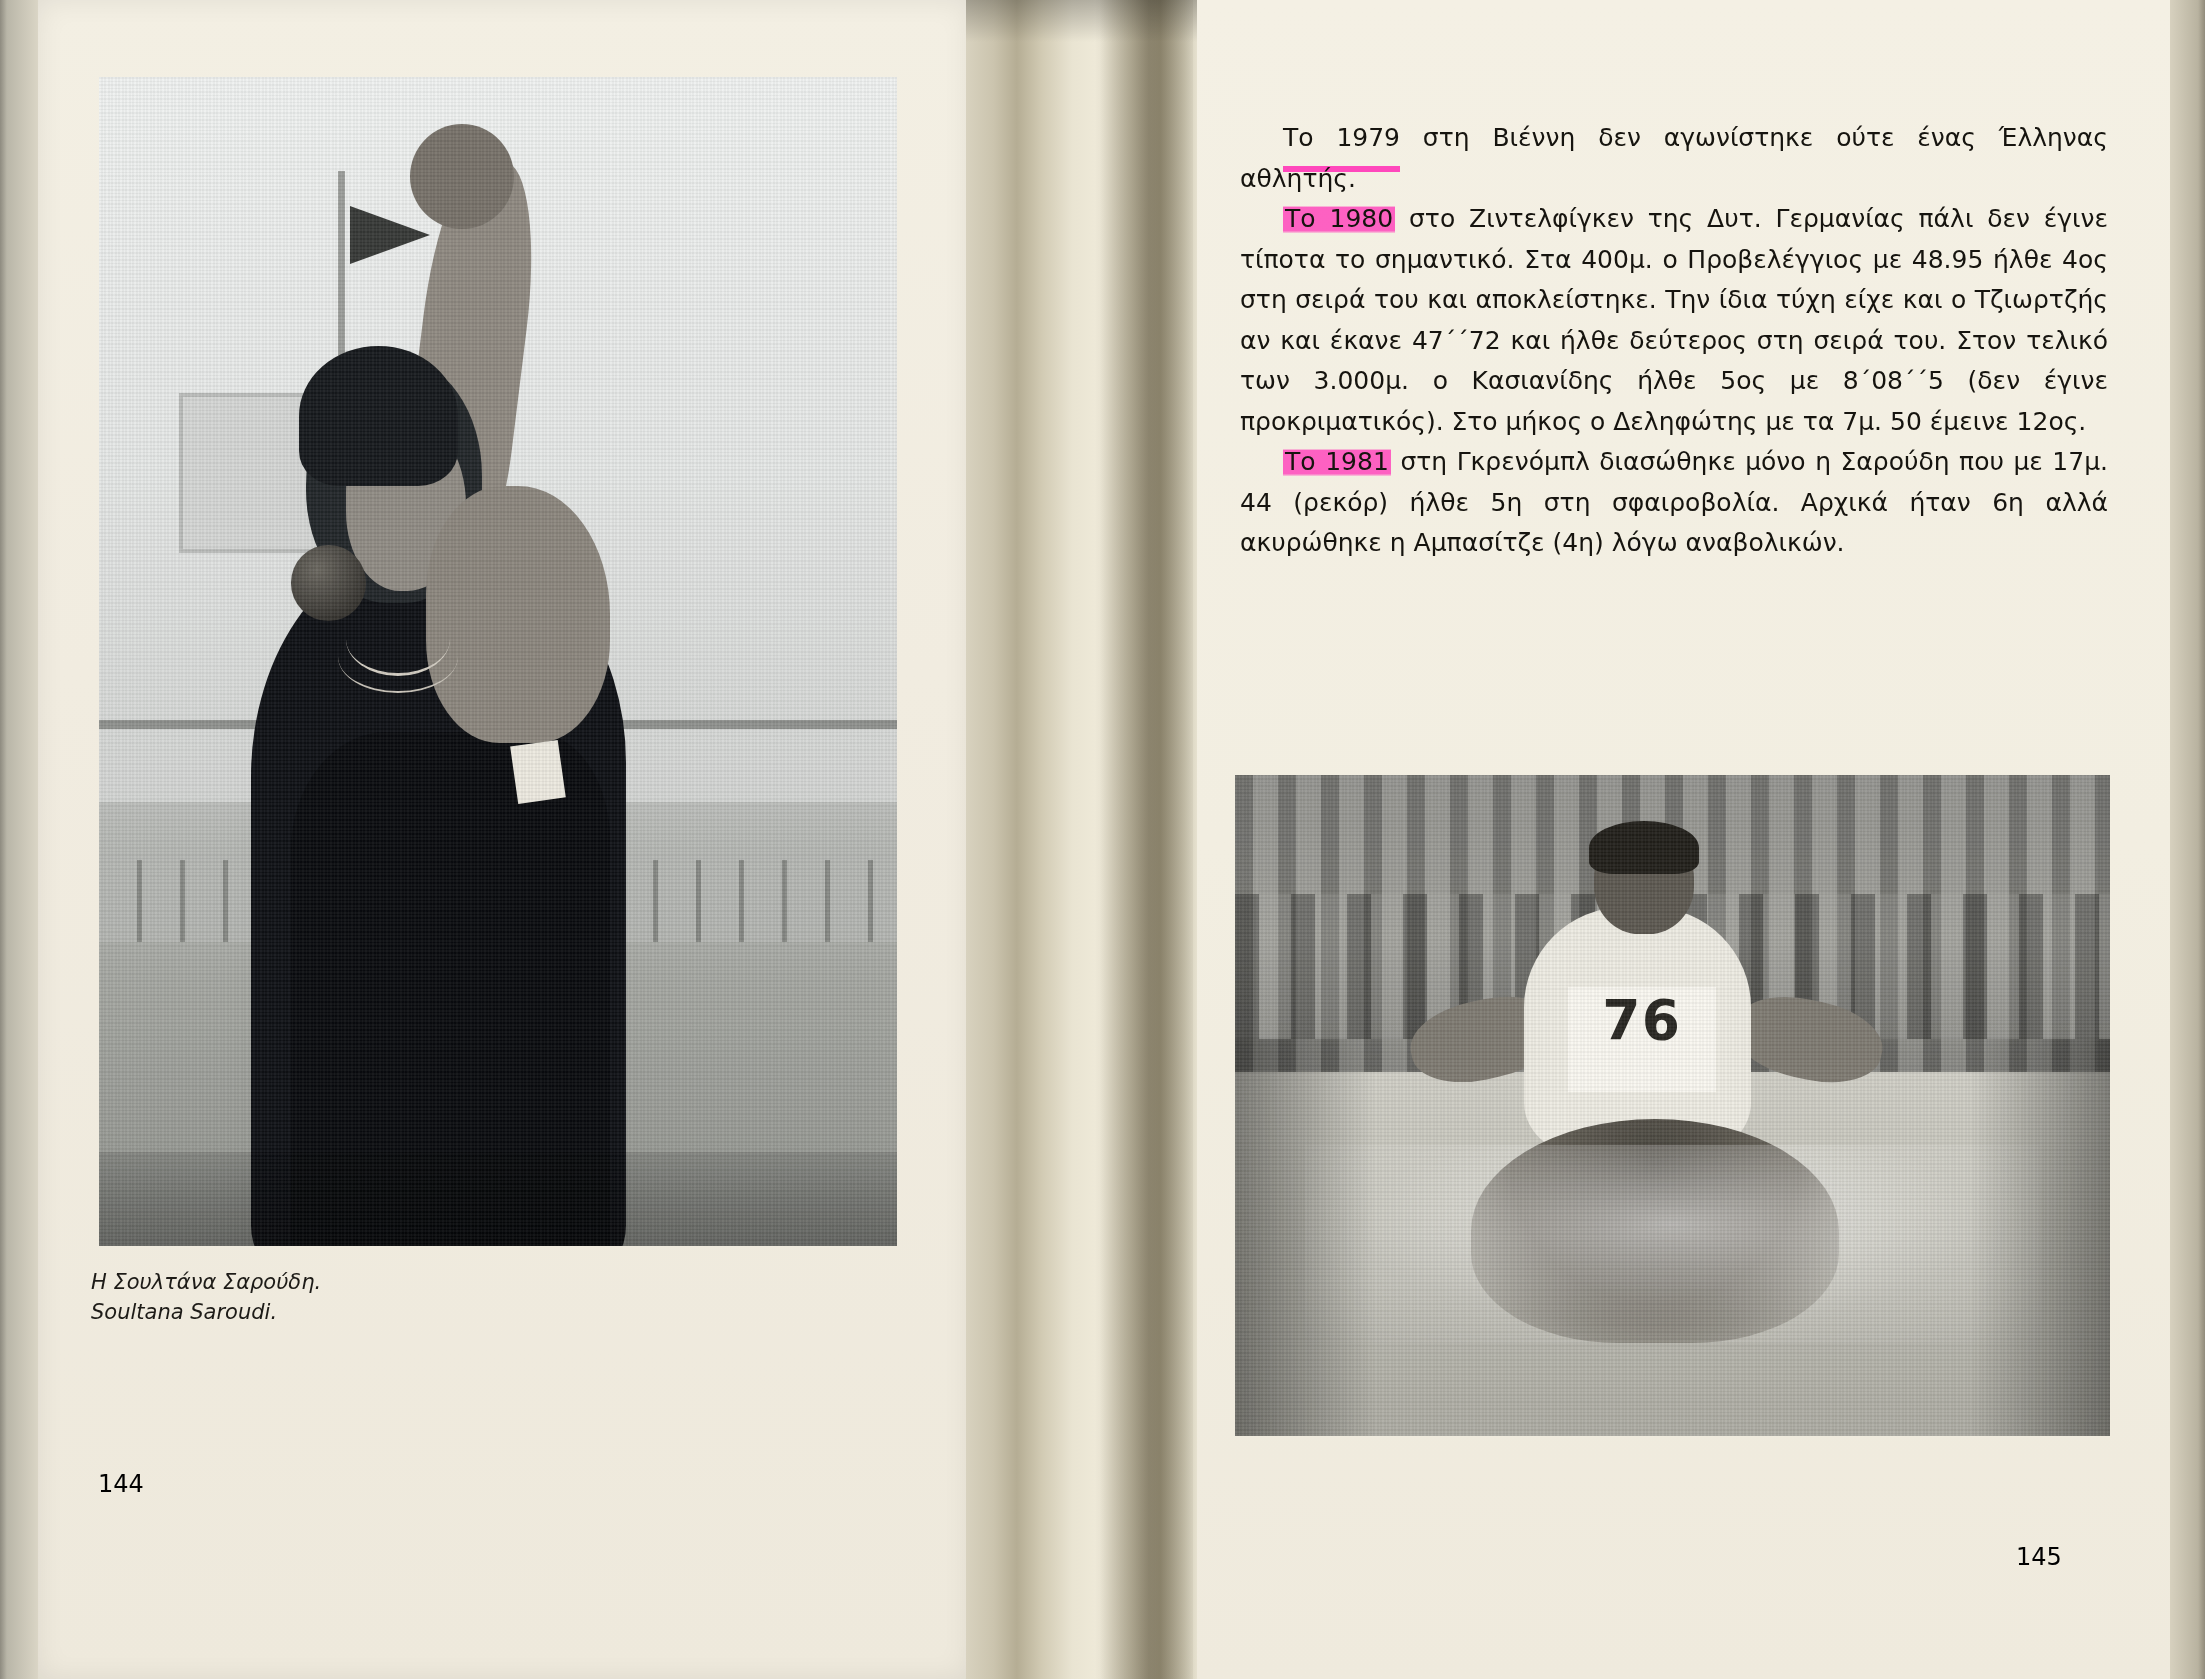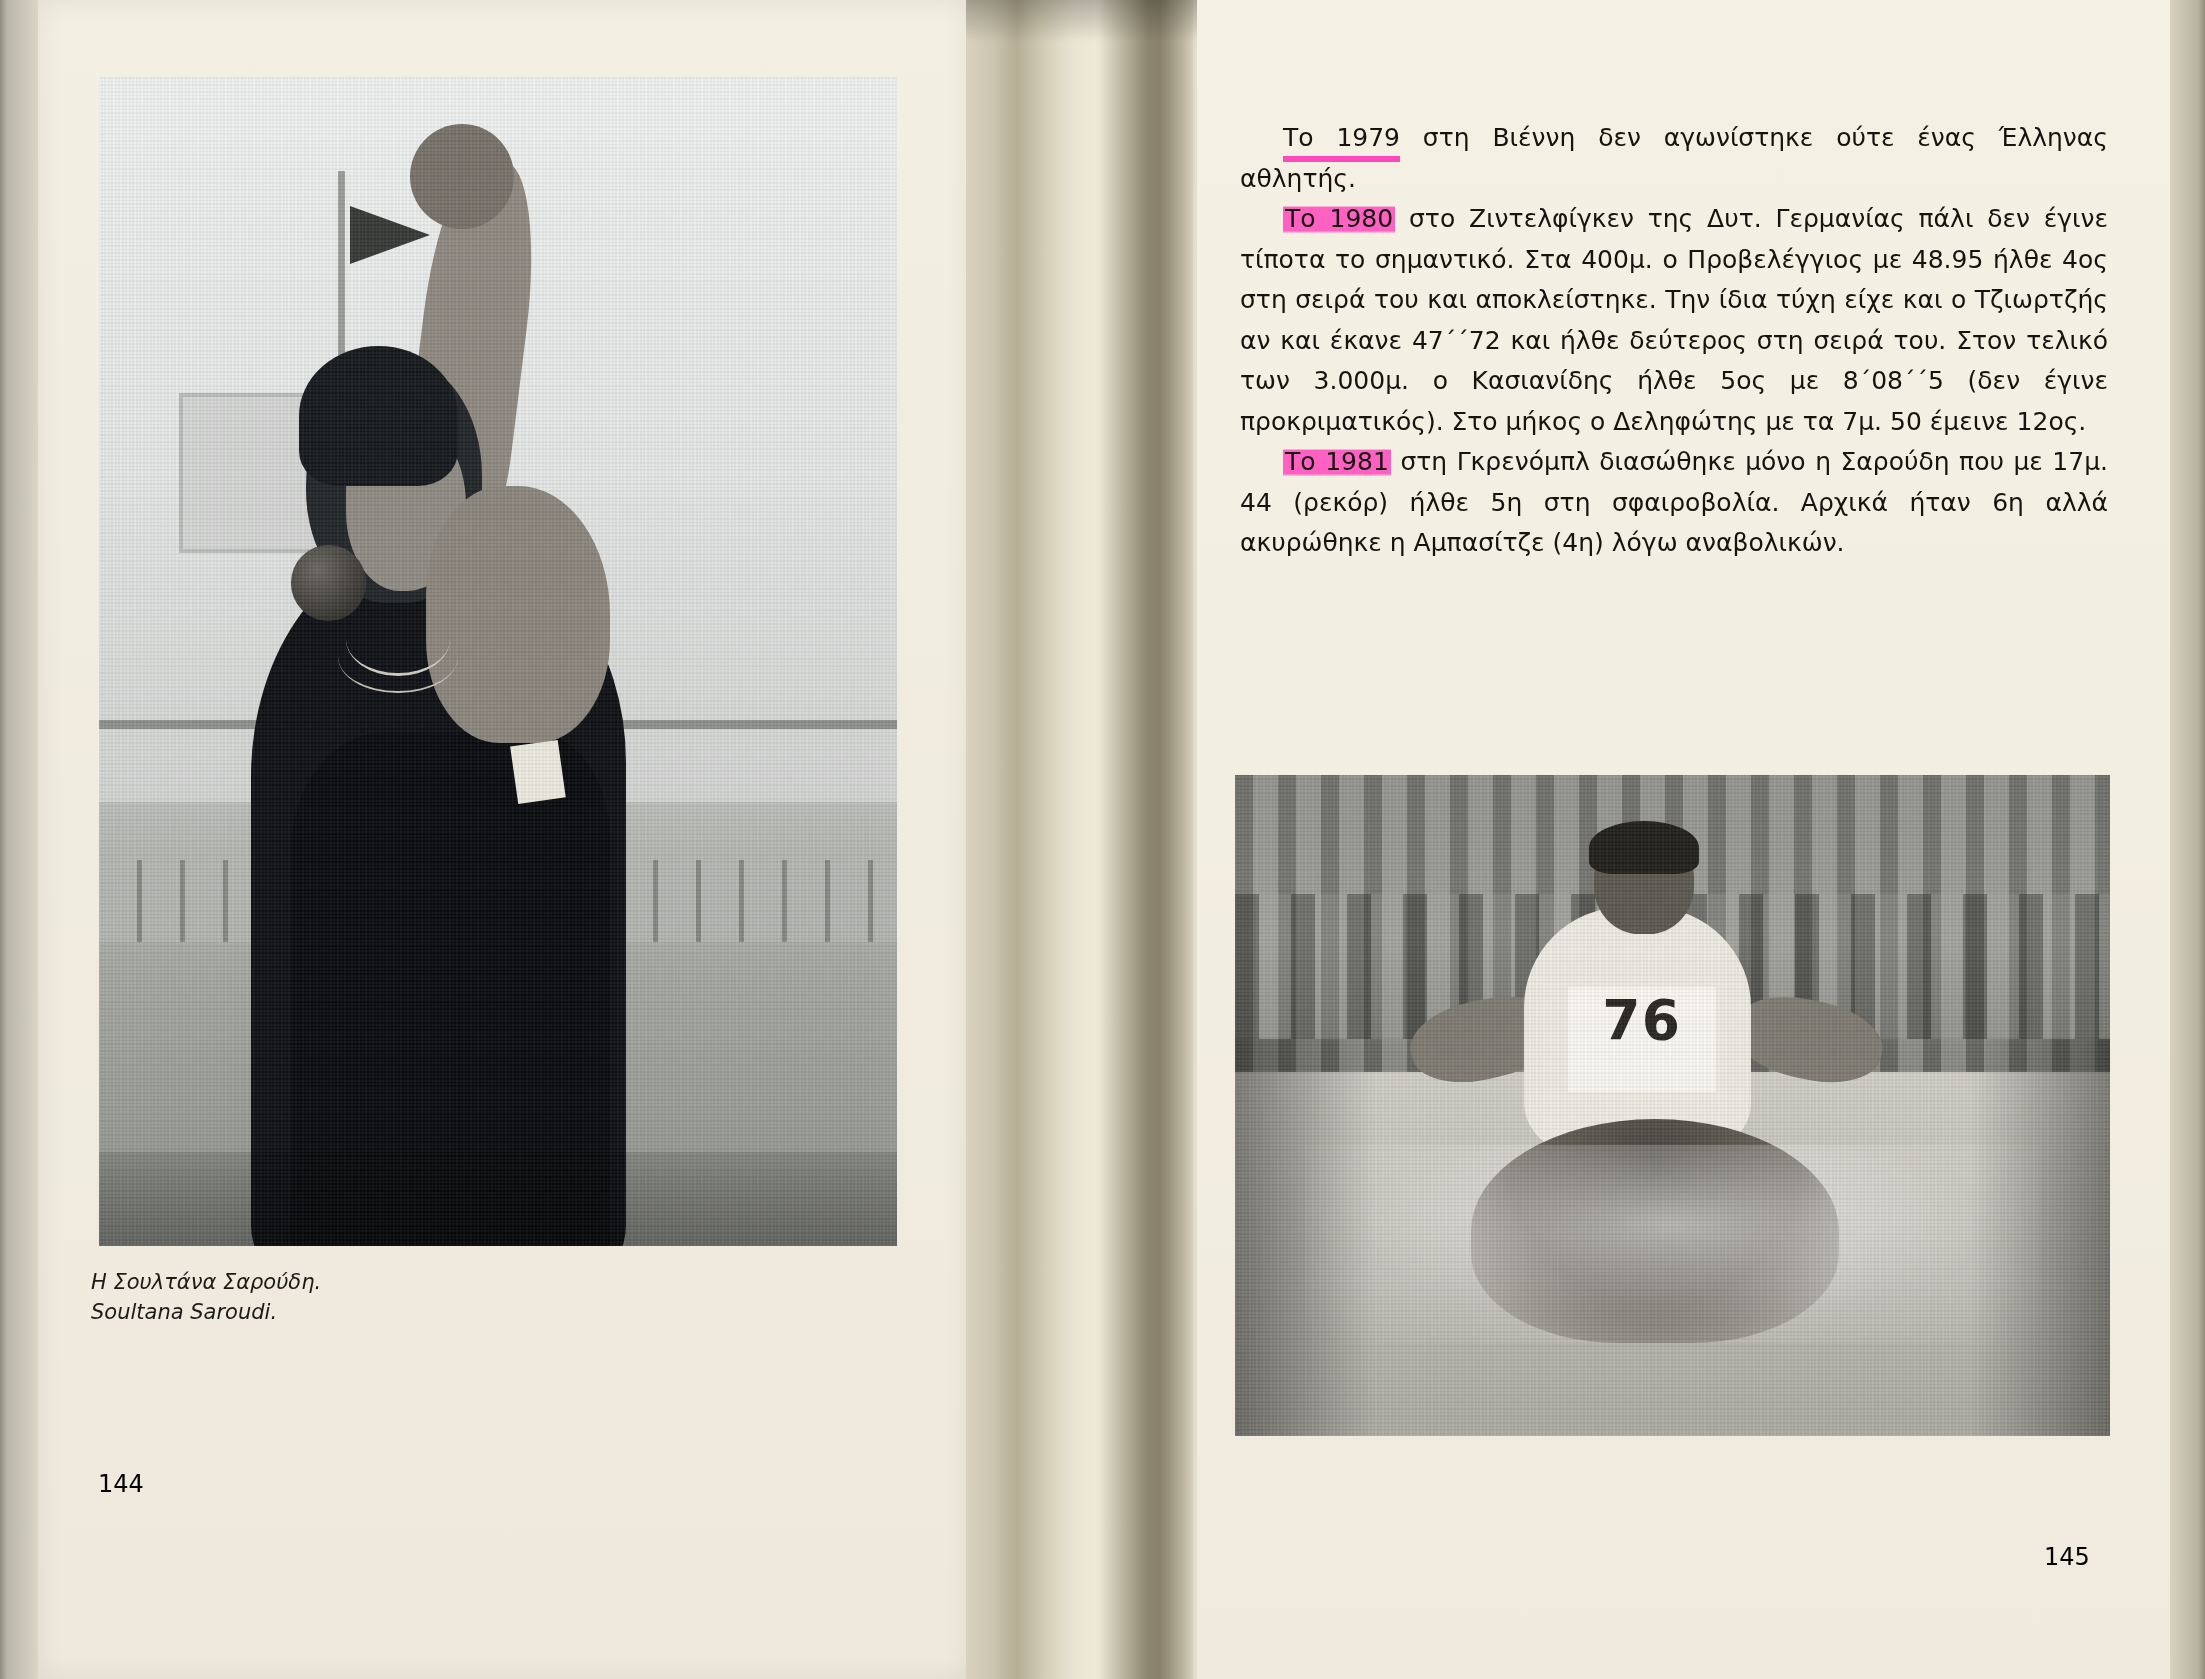--- a/index.html
+++ b/index.html
@@ -303,21 +303,21 @@
     margin: 0 0 0 0;
     text-indent: 43px;
   }
   .hl-pink {
     background: linear-gradient(180deg, rgba(255,77,190,0.0) 6%, rgba(255,72,188,0.85) 12%, rgba(255,72,188,0.85) 92%, rgba(255,72,188,0.2) 100%);
     padding: 0 2.1px;
     box-decoration-break: clone;
   }
   .hl-underline {
     border-bottom: 6.3px solid #ff48bc;
-    padding-bottom: 4px;
+    padding-bottom: 14px;
   }
 </style>
 </head>
 <body>
 
 <div id="page">
 
   <div class="book-bg"></div>
   <div class="page-left-sheet"></div>
   <div class="page-right-sheet"></div>
@@ -390,16 +390,16 @@
     <div class="lj-bib"></div>
     <div class="lj-bibnum">76</div>
     <div class="lj-legs"></div>
     <div class="lj-sand-spray"></div>
     <div class="lj-dark-left"></div>
     <div class="lj-dark-right"></div>
     <div class="grain"></div>
   </div>
 
 
-  <div class="folio" style="left:2016px; top:1543px;margin-left:28px;">145</div>
+  <div class="folio" style="left:2016px; top:1543px;">145</div>
 
 </div>
 
 
 </body></html>

